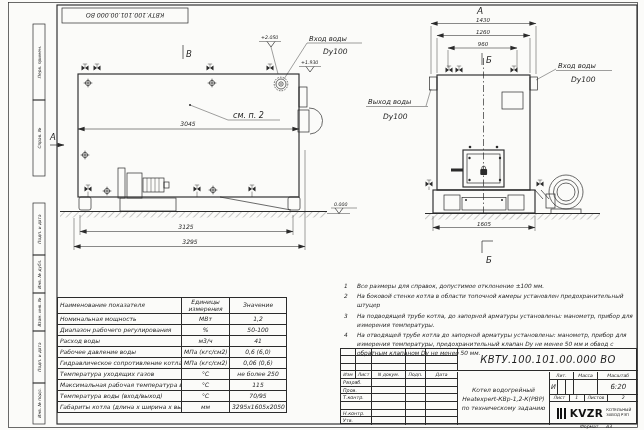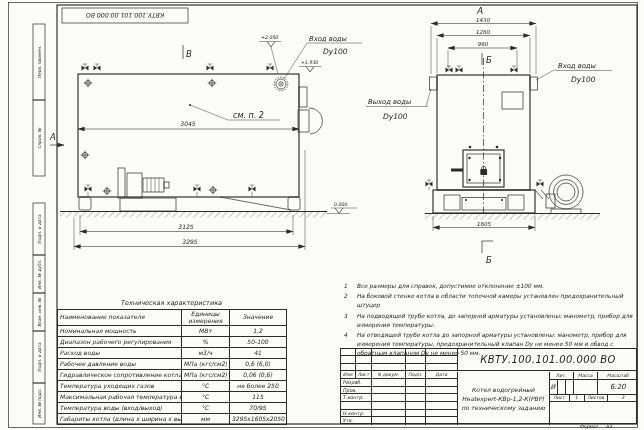--- a/index.html
+++ b/index.html
@@ -366,21 +366,20 @@
     <text x="571" y="82" font-size="7.5">Dy100</text>
 
     <line class="ln thin" x1="431" y1="89" x2="426" y2="106"></line>
     <line class="ln thin" x1="366" y1="106.5" x2="428" y2="106.5"></line>
     <text x="368" y="104" font-size="6.8">Выход воды</text>
     <text x="383" y="119" font-size="7.5">Dy100</text>
   </g>
 </svg>
 
 <div class="ov spec">
-  <div class="t">Техническая характеристика</div>
   <table>
     <colgroup>
           <col style="width:124px">
           <col style="width:48px">
           <col style="width:57px">
         </colgroup>
     <tbody>
           <tr>
       <th>Наименование показателя</th>
       <th>Единицы измерения</th>
@@ -546,20 +545,25 @@
       <span class="lit"></span>
       <span class="mass"></span>
       <span class="scale">6:20</span>
     </div>
     <div class="rs">
       <span style="width:20px">Лист</span>
       <span style="width:15px">1</span>
       <span style="width:24px">Листов</span>
       <span style="width:30px">2</span>
     </div>
+    <div class="rc">
+      <span class="logo-bars"></span>
+      <span class="logo-txt">KVZR</span>
+      <span class="co"><span>КОТЕЛЬНЫЙ</span><br><span>ЗАВОД РЭП</span></span>
+    </div>
   </div>
 </div>
 
 <div class="ov fmt">
   <span>Формат</span>
   <span>А3</span>
 </div>
 
 </div>
 

